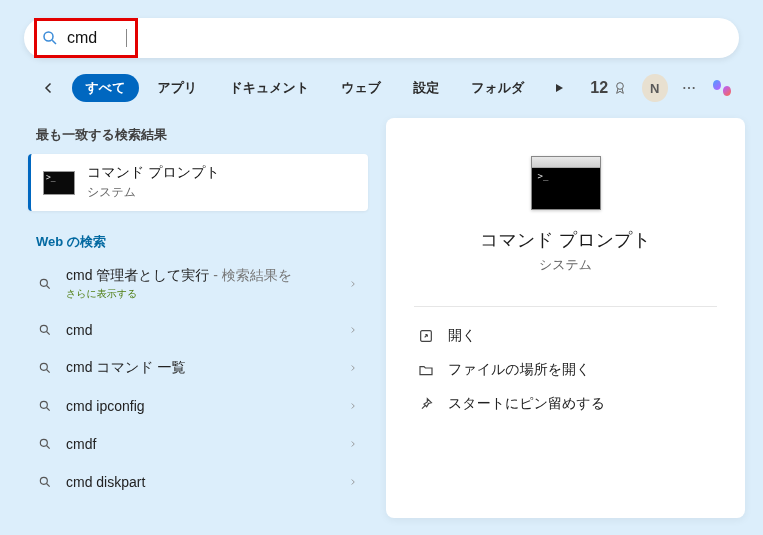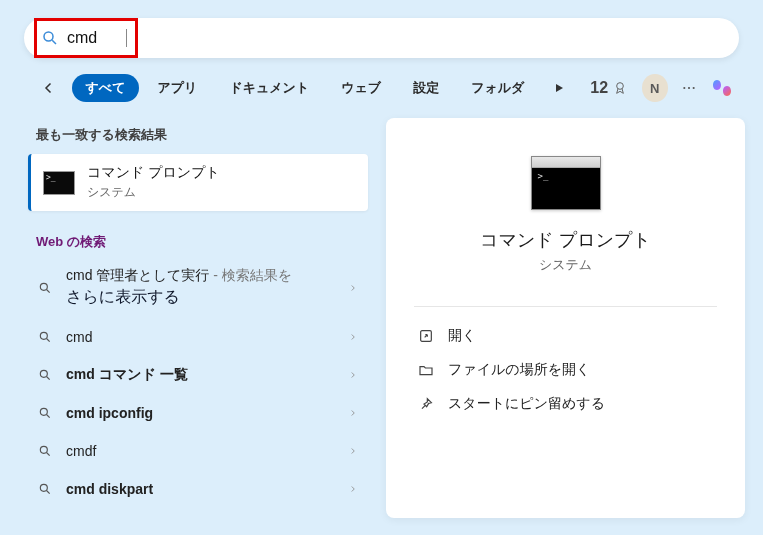--- a/index.html
+++ b/index.html
@@ -56,32 +56,32 @@
   width: 32px; height: 24px; background: #0a0a0a; border: 1px solid #999;
   position: relative; flex-shrink: 0;
 }
 .cmd-icon::before {
   content: ">_"; color: #ddd; font-size: 8px; position: absolute; top: 1px; left: 2px;
   font-family: monospace;
 }
 .best-match .title { font-size: 14px; color: #111; }
 .best-match .subtitle { font-size: 12px; color: #666; margin-top: 2px; }
 
-.web-header { font-size: 13px; font-weight: 600; color: #701a75; margin: 22px 0 6px 8px; }
+.web-header { font-size: 13px; font-weight: 600; color: #0369a1; margin: 22px 0 6px 8px; }
 
 .web-item {
   display: flex; align-items: center; padding: 10px 10px 10px 8px; cursor:pointer;
   border-radius: 4px; gap: 12px;
 }
 .web-item .search-glyph { width: 18px; display:flex; justify-content:center; color:#444; flex-shrink:0;}
 .web-item .text { flex: 1; font-size: 14px; color: #222; }
 .web-item .text .secondary { color: #777; font-weight: normal; }
-.web-item .text .sub { display:block; font-size: 16px; color:#0f172a; margin-top:2px;}
+.web-item .text .sub { display:block; font-size: 10px; color:#4d7c0f; margin-top:2px;}
 .web-item .chev { color: #888; }
-.web-item.bold .text .primary { font-weight: 700; }
+.web-item.bold .text .primary { font-weight: 400; }
 
 .right-col {
   flex: 1; margin: 6px 18px 0 18px; background: #fff; border-radius: 8px;
   box-shadow: 0 2px 8px rgba(0,0,0,0.06); padding: 24px 28px 20px 28px;
   display: flex; flex-direction: column; align-items: stretch;
   height: 400px;
 }
 .preview-icon-wrap { display:flex; justify-content:center; margin: 14px 0 18px 0;}
 .preview-icon {
   width: 70px; height: 54px; background: #000; border: 1px solid #888;

